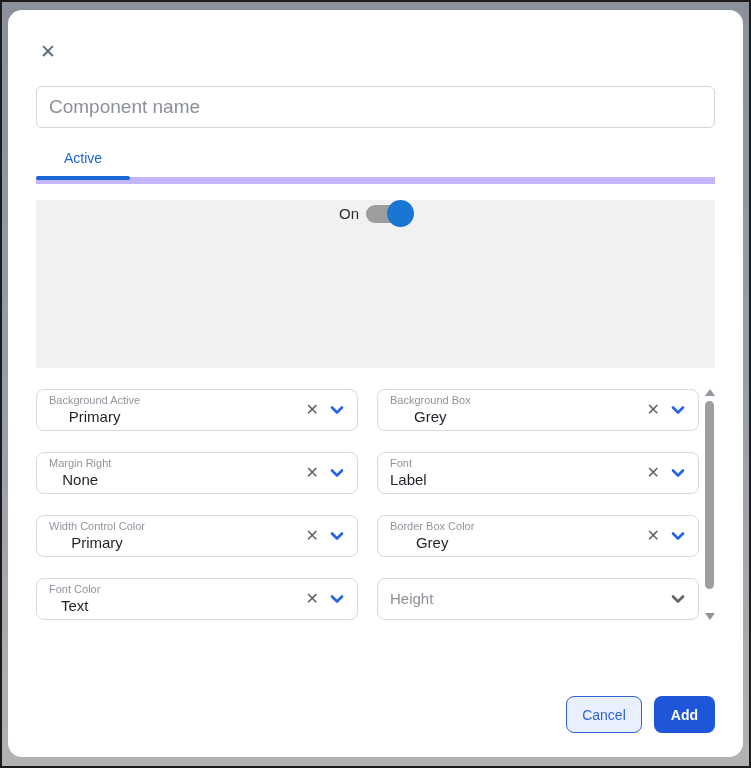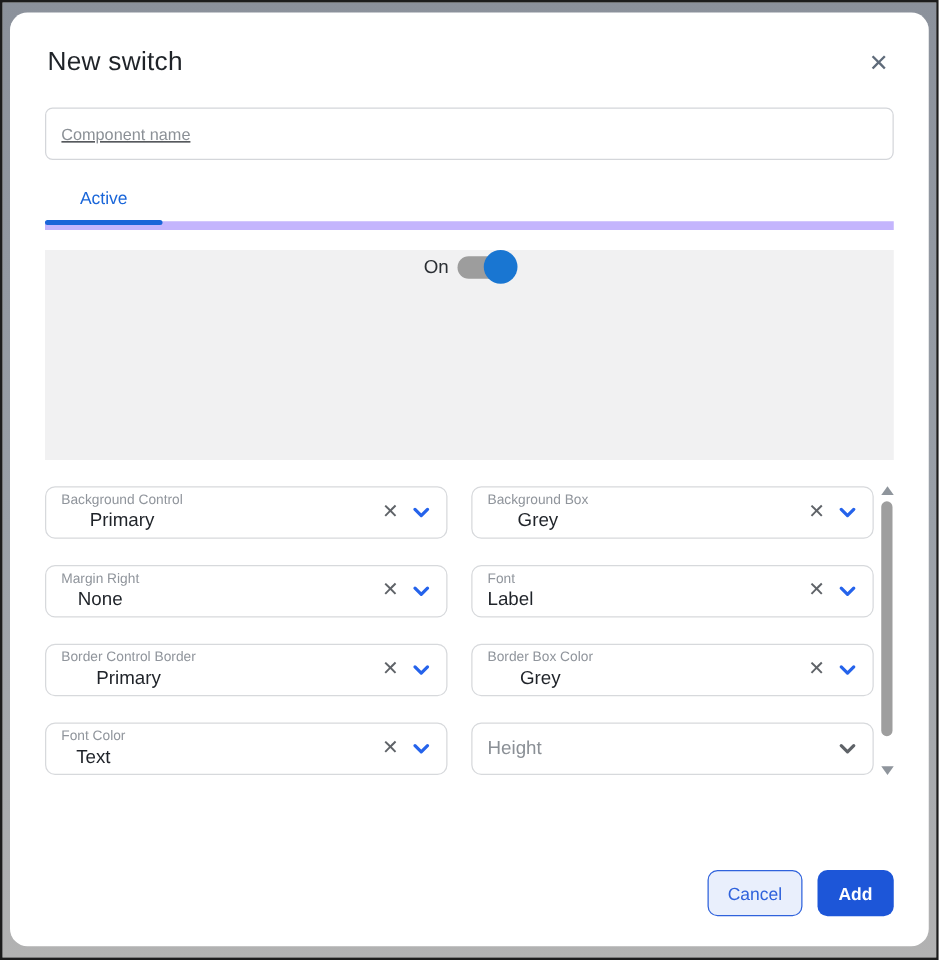--- a/index.html
+++ b/index.html
@@ -26,22 +26,22 @@
   .close-btn {
     background: none; border: none; cursor: pointer;
     font-size: 19px; color: #5f6b7a; line-height: 1; padding: 2px; margin-top: 2px;
     font-family: "Liberation Sans", sans-serif;
   }
 
   
   .name-input {
     margin-top: 23px; width: 100%; height: 42px;
     border: 1px solid #d4d6da; border-radius: 6px;
-    padding: 0 12px; font-size: 13px; color: #1f2328;
-    font-family: "Liberation Sans", sans-serif; outline: none; text-decoration: underline;
+    padding: 0 12px; font-size: 19px; color: #1f2328;
+    font-family: "Liberation Sans", sans-serif; outline: none;
   }
   .name-input::placeholder { color: #8b9096; }
 
   
   .tabs { margin-top: 13px; border-bottom: 7px solid #c4b5fd; display: flex; }
   .tab {
     width: 94px; text-align: center; font-size: 14px; color: var(--accent);
     padding: 9px 0 11px 0; cursor: pointer; position: relative;
   }
   .tab.active::after {
@@ -102,21 +102,20 @@
     border: none; color: #ffffff; font-weight: 700;
   }
 </style>
 </head>
 <body>
 
 <div class="frame">
   <div class="modal">
 
     <div class="hdr">
-      <div class="title">New switch</div>
       <button class="close-btn">✕</button>
     </div>
 
     <input class="name-input" type="text" placeholder="Component name" style="">
 
     <div class="tabs">
       <div class="tab active">Active</div>
     </div>
 
     <div class="preview">
@@ -126,21 +125,21 @@
           <div class="track"></div>
           <div class="knob"></div>
         </div>
       </div>
     </div>
 
     <div class="fields-row">
       <div class="fields-grid" id="fields-grid">
           <div class="field">
     <div class="field-inner">
-      <div class="field-label">Background Control</div>
+      <div class="field-label">Background Active</div>
       <div class="field-value">Primary</div>
     </div>
     <div class="field-icons">
       <span class="clear-x">✕</span>
       <svg class="chev" viewBox="0 0 16 16">
         <path d="M3 5.5 L8 10.5 L13 5.5" stroke-width="2.6" stroke-linecap="round" stroke-linejoin="round"></path>
       </svg>
     </div>
   </div>
           <div class="field">
@@ -174,21 +173,21 @@
     </div>
     <div class="field-icons">
       <span class="clear-x">✕</span>
       <svg class="chev" viewBox="0 0 16 16">
         <path d="M3 5.5 L8 10.5 L13 5.5" stroke-width="2.6" stroke-linecap="round" stroke-linejoin="round"></path>
       </svg>
     </div>
   </div>
           <div class="field">
     <div class="field-inner">
-      <div class="field-label">Border Control Border</div>
+      <div class="field-label">Width Control Color</div>
       <div class="field-value">Primary</div>
     </div>
     <div class="field-icons">
       <span class="clear-x">✕</span>
       <svg class="chev" viewBox="0 0 16 16">
         <path d="M3 5.5 L8 10.5 L13 5.5" stroke-width="2.6" stroke-linecap="round" stroke-linejoin="round"></path>
       </svg>
     </div>
   </div>
           <div class="field">

